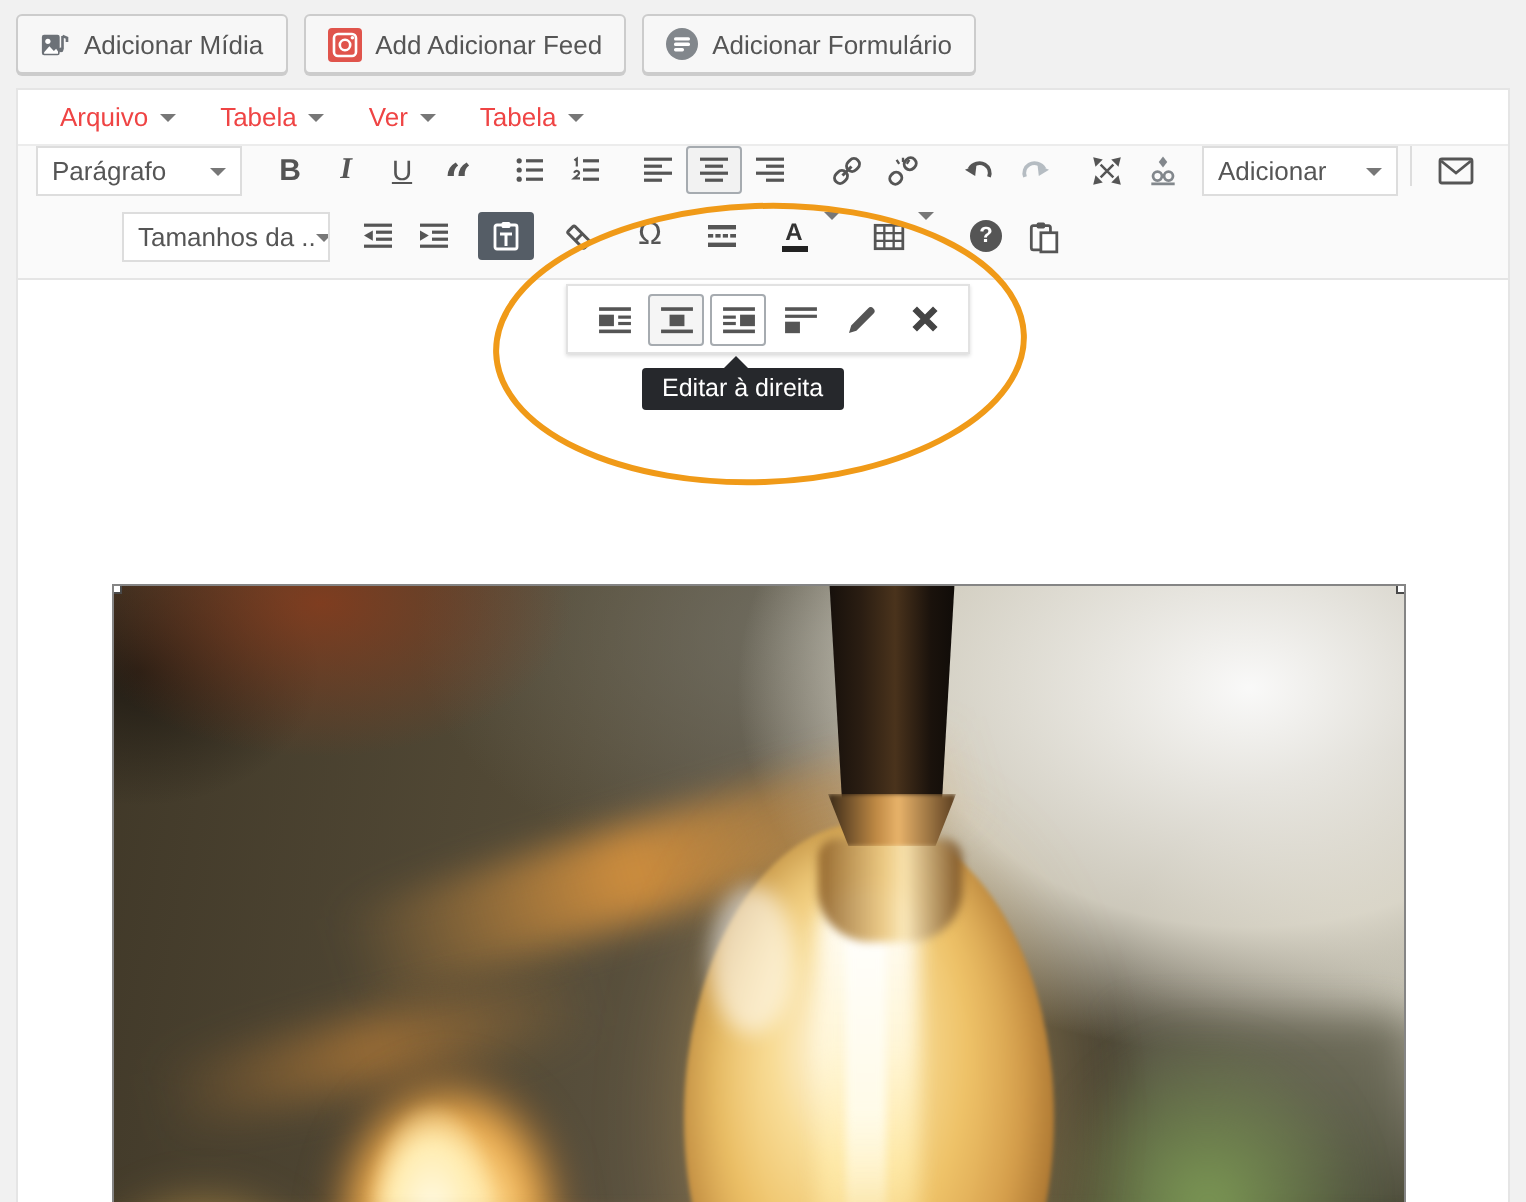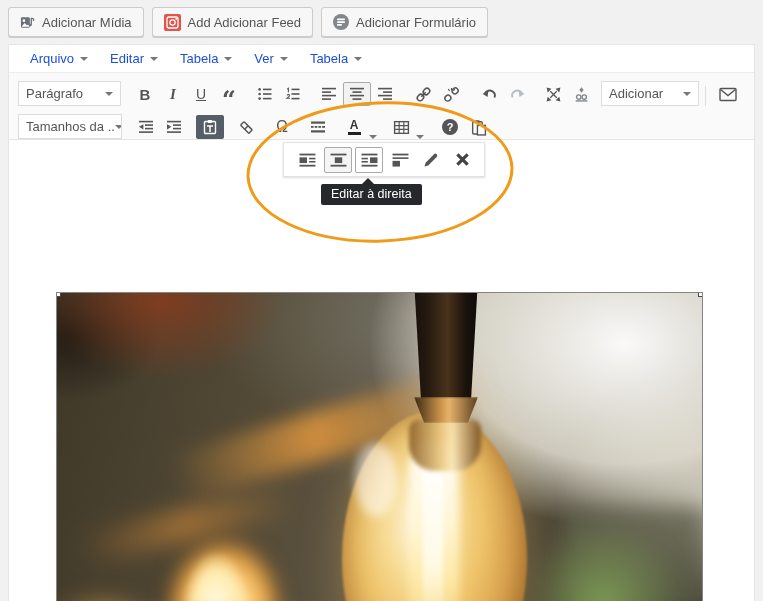--- a/index.html
+++ b/index.html
@@ -10,29 +10,29 @@
   .mb{height:30px;padding:0 11px;display:inline-flex;align-items:center;gap:7px;
       background:#f7f7f7;border:1px solid #ccc;border-radius:3px;color:#555;
       font-size:13px;box-shadow:0 1px 0 #ccc;cursor:pointer;white-space:nowrap;}
   .mb svg{display:block;}
   
   .editor{position:absolute;left:8px;top:44px;width:745px;height:557px;background:#fff;
           border:1px solid #e5e5e5;}
   .menubar{height:27px;display:flex;align-items:center;padding-left:10px;
            border-bottom:1px solid #ececec;background:#fff;}
   .menu-item{display:flex;align-items:center;gap:6px;padding:0 11px;height:100%;
-             font-size:13px;color:#1d4ed8;cursor:pointer;}
+             font-size:13px;color:#ef4444;cursor:pointer;}
   .caret{width:0;height:0;border-left:4px solid transparent;border-right:4px solid transparent;
          border-top:4px solid #777;display:inline-block;}
-  .tbar{height:33px;background:#fafafa;display:flex;align-items:flex-end;padding:0 12px 0 9px;}
+  .tbar{height:33px;background:#fafafa;display:flex;align-items:flex-start;padding:0 12px 0 9px;}
   .tbar.row2{border-bottom:1px solid #e5e5e5;}
   .select{height:25px;background:#fff;border:1px solid #ddd;display:flex;align-items:center;
           justify-content:space-between;padding:0 7px;font-size:13px;color:#555;cursor:pointer;
           box-sizing:border-box;white-space:nowrap;overflow:hidden;}
-  .sel-p{width:103px;} .sel-f{width:103px;margin-right:9px;} .sel-t{width:104px;}
+  .sel-p{width:103px;} .sel-f{width:103px;margin-right:9px;} .sel-t{width:104px;margin-left:43px;}
   .sel-s{width:98px;}
   .tbtn{width:28px;height:24px;display:flex;align-items:center;justify-content:center;
         background:transparent;border:1px solid transparent;cursor:pointer;padding:0;
         color:#555;flex:0 0 auto;}
   .tbtn svg{display:block;}
   .tbtn.active{border:1px solid #a6abb0;border-radius:2px;background:#f2f2f2;}
   .tbtn.pressed{background:#555d66;border-radius:2px;}
   .g{margin-left:8px;}  
   .g2{margin-left:10px;}
   .vsep{width:1px;height:20px;background:#ddd;margin:0 8px 0 6px;}
@@ -157,24 +157,20 @@
   </div>
 
   <div class="editor">
 
     <div class="menubar">
       <div class="menu-item">
           <span>Arquivo</span>
           <i class="caret"></i>
         </div>
       <div class="menu-item">
-          <span>Editar</span>
-          <i class="caret"></i>
-        </div>
-      <div class="menu-item">
           <span>Tabela</span>
           <i class="caret"></i>
         </div>
       <div class="menu-item">
           <span>Ver</span>
           <i class="caret"></i>
         </div>
       <div class="menu-item">
           <span>Tabela</span>
           <i class="caret"></i>

